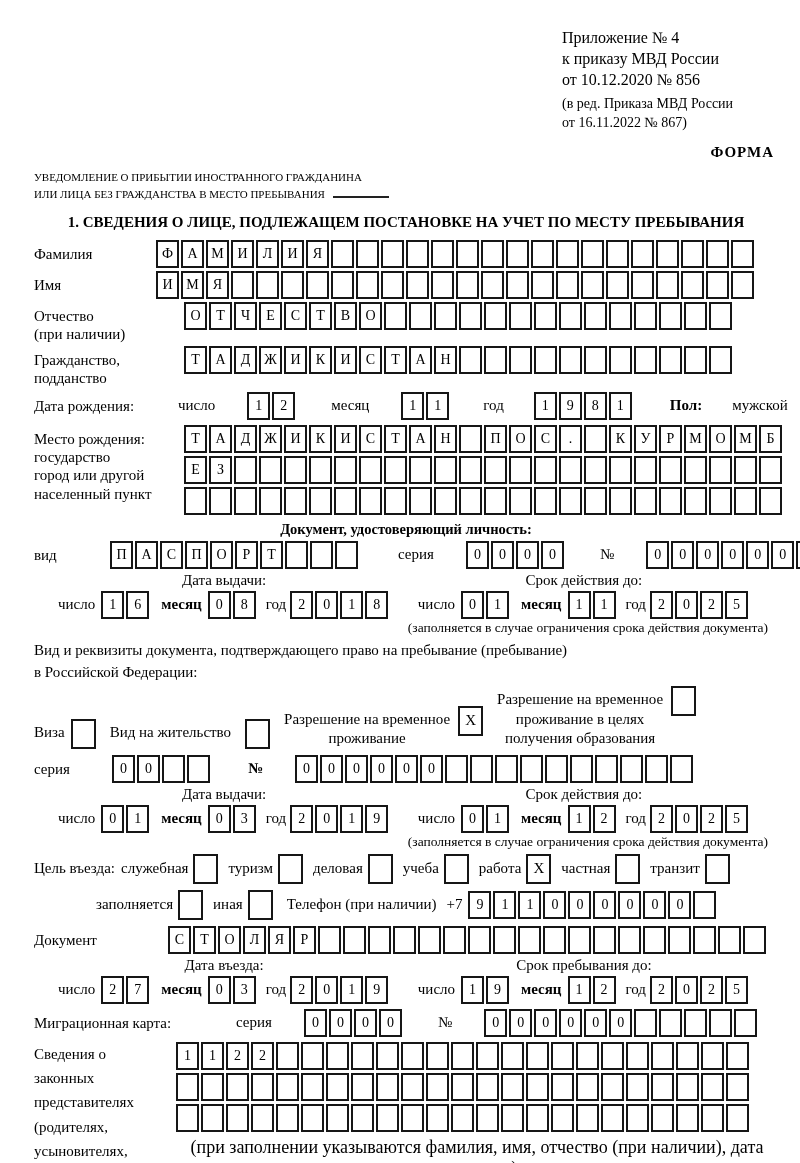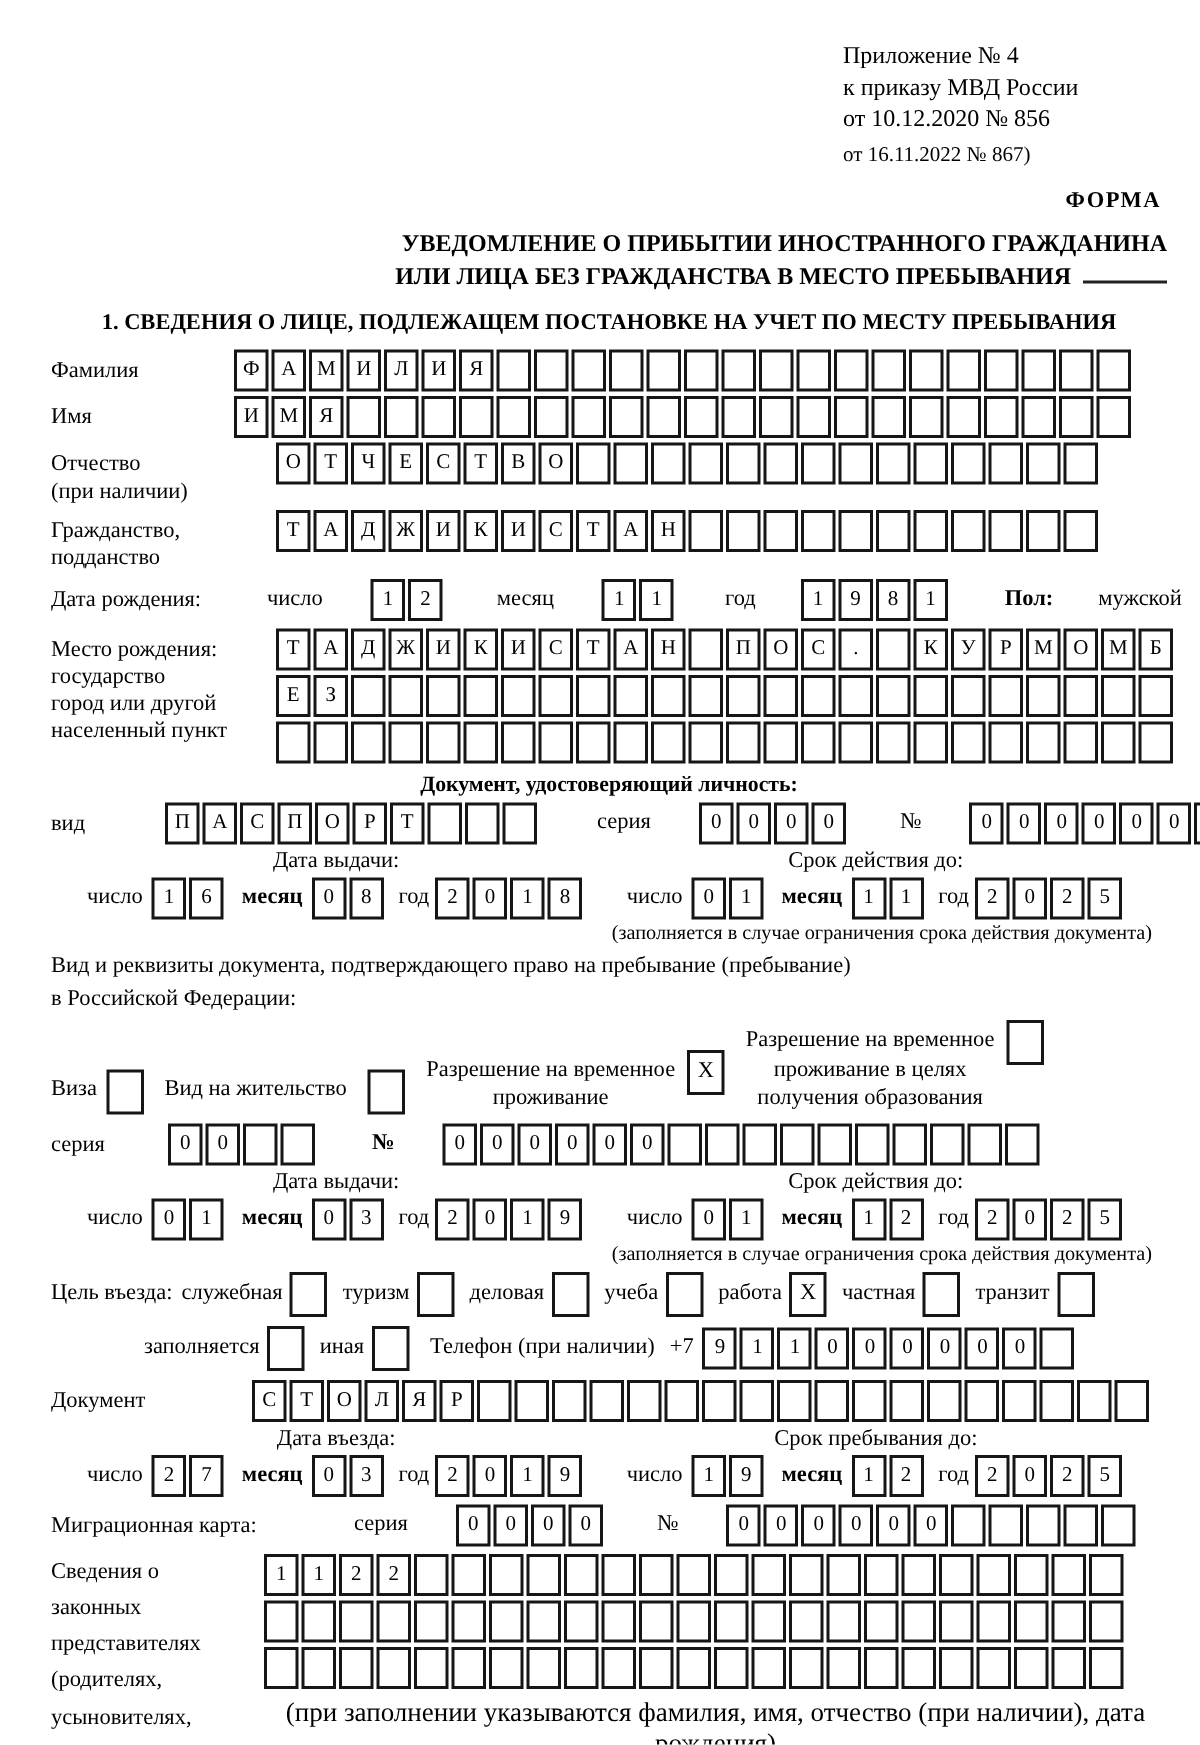--- a/index.html
+++ b/index.html
@@ -8,21 +8,21 @@
     width:800px; height:1163px;
     font-family:"Liberation Serif","DejaVu Serif",serif;
     font-size:15px; color:#000; overflow:hidden;
   }
   .page { width:800px; height:1163px; padding:28px 22px 0 34px; overflow:hidden; }
 
   .appendix { margin-left:528px; font-size:16px; line-height:1.3; }
   .edition  { margin-left:528px; font-size:14px;   line-height:1.3; margin-top:5px; }
   .forma { text-align:right; font-weight:bold; margin-top:12px; letter-spacing:1px; padding-right:4px; }
 
-  .title { text-align:right; font-weight:bold; font-size:16px; line-height:1.4; margin-top:9px; }
+  .title { text-align:left; font-weight:normal; font-size:11px; line-height:1.4; margin-top:9px; }
   .blankline { display:inline-block; width:56px; border-bottom:2px solid #222; height:13px; margin-left:8px; }
 
   .sec-head { text-align:center; font-weight:bold; font-size:15px; margin-top:11px; margin-bottom:9px; }
 
   .frow { display:flex; align-items:flex-start; margin-bottom:3px;gap:26px; }
   .flabel { flex:none; line-height:1.22; padding-top:5px; }
   .w96 { width:96px; } .w124 { width:124px; } .w50 { width:50px; }
   .cells { display:flex; flex:none; }
   .cell {
     flex:none; width:19px; height:24px; border:2px solid #161616; margin-right:2px;
@@ -67,20 +67,21 @@
 <body>
 
 <div class="page">
 
   <div class="appendix">
     <div>Приложение № 4</div>
     <div>к приказу МВД России</div>
     <div>от 10.12.2020 № 856</div>
   </div>
   <div class="edition">
+    <div>(в ред. Приказа МВД России</div>
     <div>от 16.11.2022 № 867)</div>
   </div>
   <div class="forma">ФОРМА</div>
 
   <div class="title">
     <div>УВЕДОМЛЕНИЕ О ПРИБЫТИИ ИНОСТРАННОГО ГРАЖДАНИНА</div>
     <div><span>ИЛИ ЛИЦА БЕЗ ГРАЖДАНСТВА В МЕСТО ПРЕБЫВАНИЯ</span><span class="blankline"></span></div>
   </div>
 
   <div class="sec-head">1. СВЕДЕНИЯ О ЛИЦЕ, ПОДЛЕЖАЩЕМ ПОСТАНОВКЕ НА УЧЕТ ПО МЕСТУ ПРЕБЫВАНИЯ</div>

